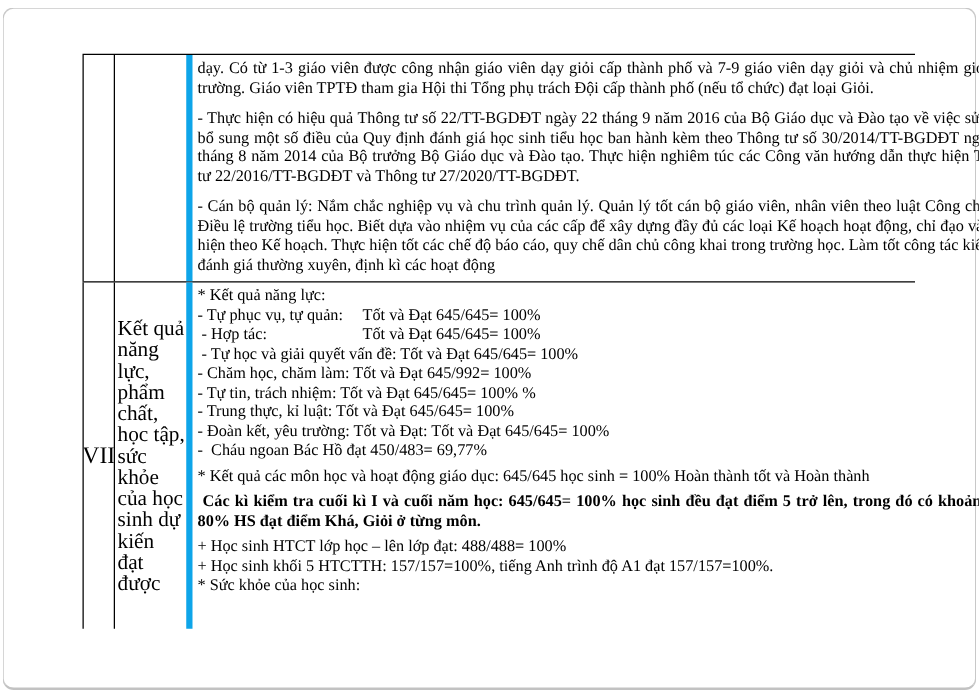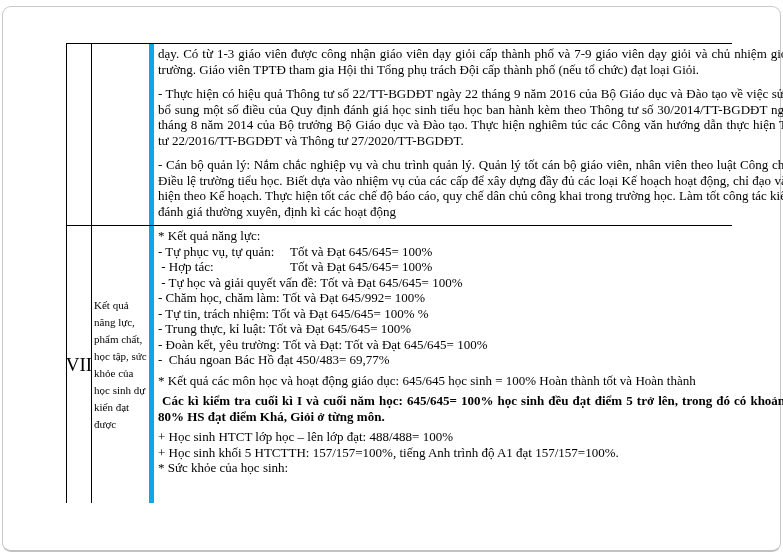--- a/index.html
+++ b/index.html
@@ -37,21 +37,21 @@
     padding: 2px 4px 0 4px;
     font-size: 13px;
     line-height: 15.5px;
   }
   .cc p { text-align: justify; }
   .pgap { margin-top: 9px; }
   .center { display: flex; align-items: center; justify-content: center; }
   .vcenter { display: flex; align-items: center; }
   .ca { font-size: 19px; }
   .cb-inner {
-    font-size: 11px;
+    font-size: 17px;
     line-height: 17px;
     padding: 0 1px 0 2px;
   }
   .line { white-space: pre-wrap; }
   .line .lbl { display: inline-block; width: 132px; }
   .gap { margin-top: 5px; }
   .just { text-align: justify; font-weight: bold; }
 </style>
 </head>
 <body>

